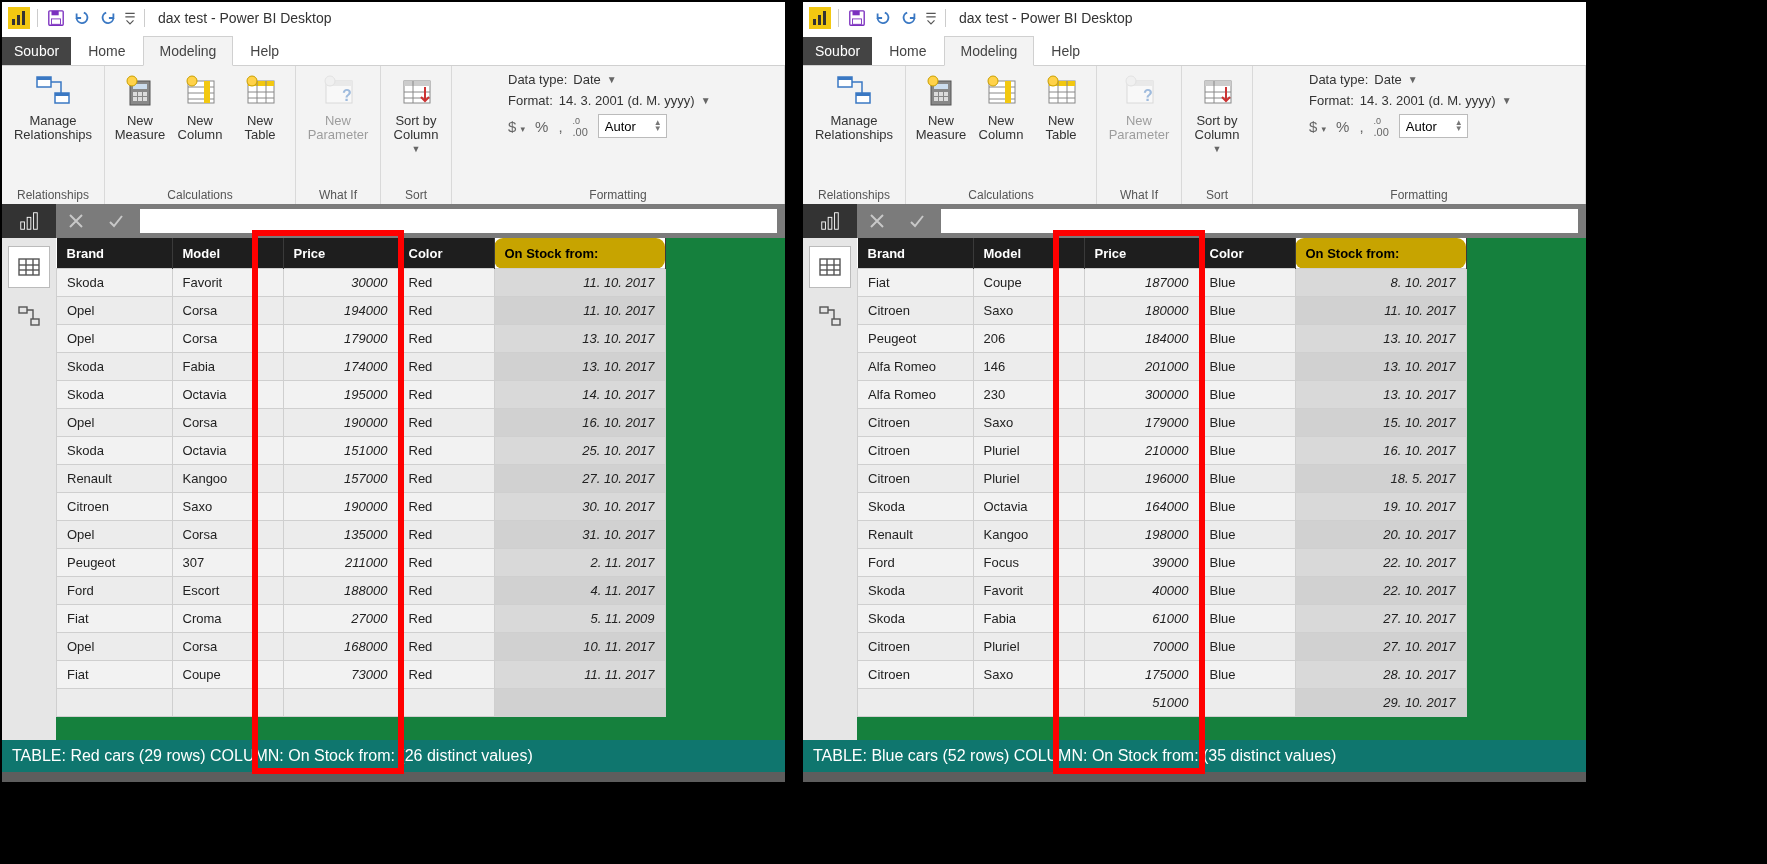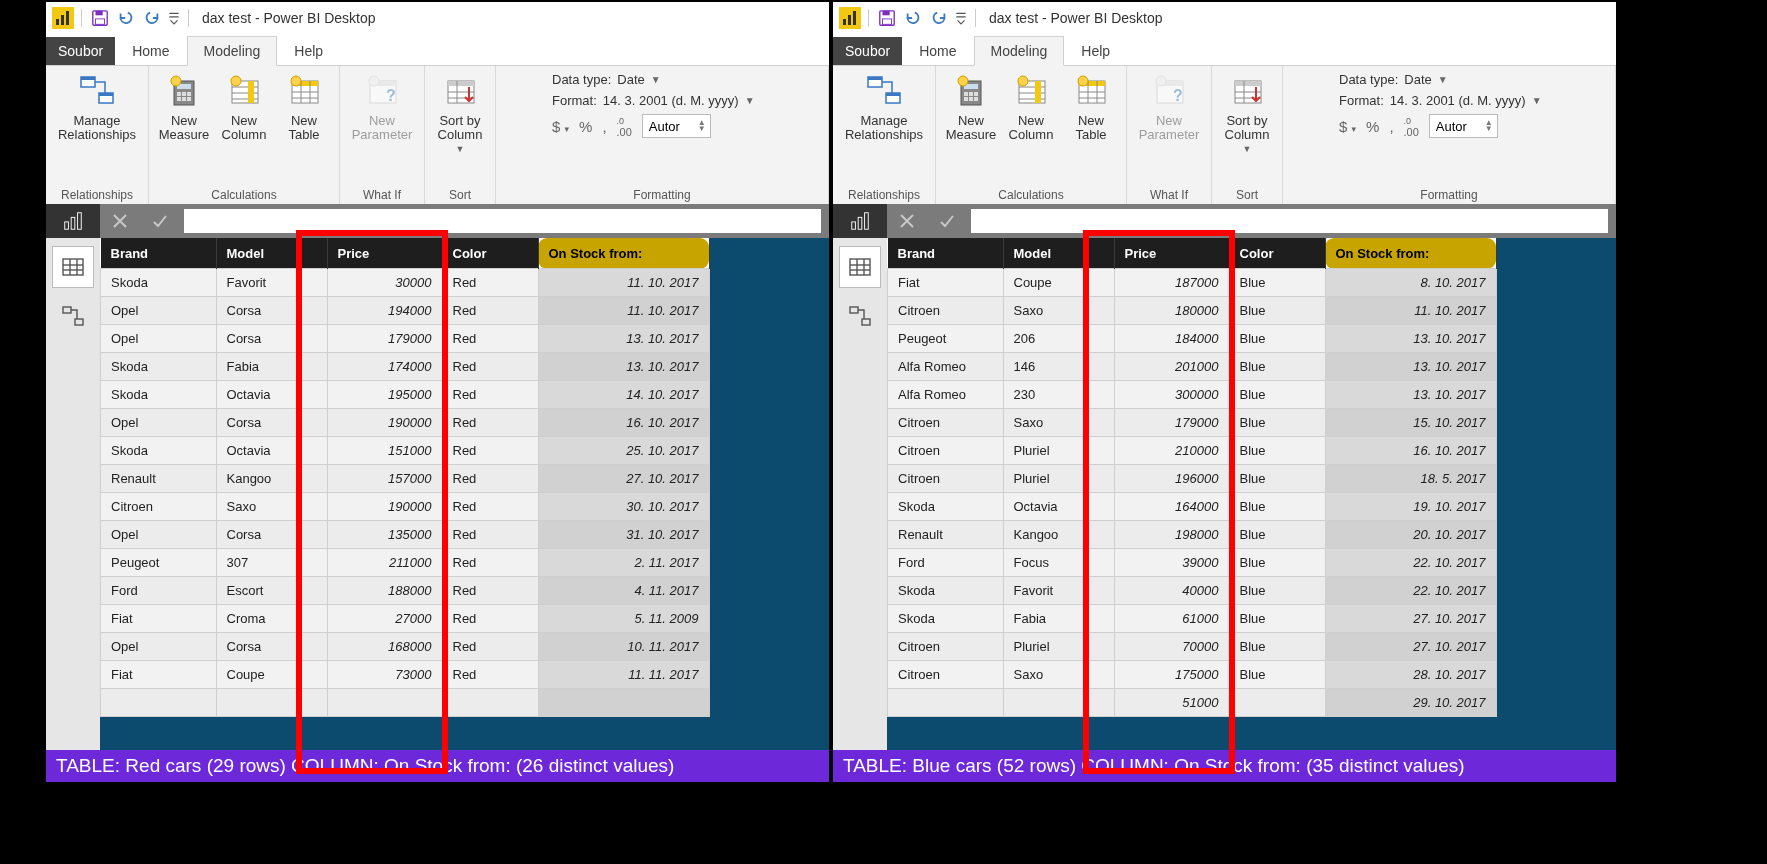--- a/index.html
+++ b/index.html
@@ -1,16 +1,16 @@
 <!DOCTYPE html>
 <html><head>
 <meta charset="utf-8">
 <style>
   html,body{margin:0;padding:0;background:#000;font-family:"Segoe UI",Tahoma,sans-serif;font-size:13px;color:#222;}
-  .stage{display:flex;gap:0;margin-left:44px;}
+  .stage{display:flex;gap:14px;}
   .app{width:783px;height:780px;background:#5d5d5d;border:2px solid #000;position:relative;overflow:hidden;margin-right:0px;}
   .stage .app + .app{margin-left:0;}
   
   .titlebar{height:32px;background:#fff;display:flex;align-items:center;padding:0 6px;gap:4px;border-bottom:1px solid #fff;}
   .brandicon{width:22px;height:22px;background:#F2C811;display:flex;align-items:center;justify-content:center;}
   .brandicon svg{width:16px;height:16px;}
   .tb-sep{width:1px;height:18px;background:#ccc;margin:0 3px;}
   .qatbtn{width:22px;height:22px;display:flex;align-items:center;justify-content:center;cursor:pointer;}
   .qatbtn svg{width:18px;height:18px;}
   .title{margin-left:6px;font-size:14px;color:#333;}
@@ -44,37 +44,37 @@
   .railbtn svg{width:24px;height:24px;fill:none;stroke:#555;stroke-width:1.4;}
   .railbtn.active{background:#fff;border:1px solid #bbb;}
   
   .formulabar{height:34px;background:#7b7b7b;display:flex;align-items:center;position:absolute;top:202px;left:54px;right:0;}
   .fbtn{width:40px;height:34px;display:flex;align-items:center;justify-content:center;cursor:pointer;}
   .fbtn svg{stroke:#c8c8c8;stroke-width:2;fill:none;width:18px;height:18px;}
   .fbox{flex:1;height:24px;background:#fff;margin:0 8px 0 4px;}
   .railtopbtn{width:54px;height:34px;background:#333;display:flex;align-items:center;justify-content:center;position:absolute;left:0;top:202px;z-index:2;}
   .railtopbtn svg{stroke:#fff;fill:none;width:22px;height:22px;}
   
-  .gridwrap{position:absolute;top:236px;left:54px;right:0;bottom:32px;overflow:hidden;background:#0c4a6e;}
+  .gridwrap{position:absolute;top:236px;left:54px;right:0;bottom:32px;overflow:hidden;background:#15803d;}
   table.grid{border-collapse:collapse;background:#fff;}
   table.grid th{background:#1e1e1e;color:#fff;text-align:left;font-weight:600;font-size:13px;padding:6px 10px;border-right:1px solid #3a3a3a;height:18px;white-space:nowrap;}
   table.grid th.sel{background:#C7A400;color:#000;border-radius:9px;}
   table.grid td{border:1px solid #cfcfcf;padding:5px 10px;font-size:13px;background:#f2f2f2;white-space:nowrap;height:17px;line-height:17px;}
   table.grid tr:nth-child(even) td{background:#ececec;}
   table.grid td.num{text-align:right;font-style:italic;}
   table.grid td.date{text-align:right;font-style:italic;background:#d9d9d9;}
   table.grid tr:nth-child(even) td.date{background:#d1d1d1;}
   .col-brand{width:95px;}
   .col-model{width:90px;}
   .col-price{width:94px;}
   .col-color{width:75px;}
   .col-date{width:150px;}
   .redbox{position:absolute;border:6px solid red;pointer-events:none;z-index:50;}
   
-  .statusbar{position:absolute;left:0;right:0;bottom:0;height:32px;background:#6d28d9;color:#fff;font-size:19px;display:flex;align-items:center;padding:0 10px;}
+  .statusbar{position:absolute;left:0;right:0;bottom:10px;height:32px;background:#0f766e;color:#fff;font-size:16px;display:flex;align-items:center;padding:0 10px;}
 </style>
 </head>
 <body>
 
 <div class="stage" id="stage">
   <div class="app">
 
     <div class="titlebar">
       <div class="brandicon">
           <svg viewBox="0 0 16 16">

